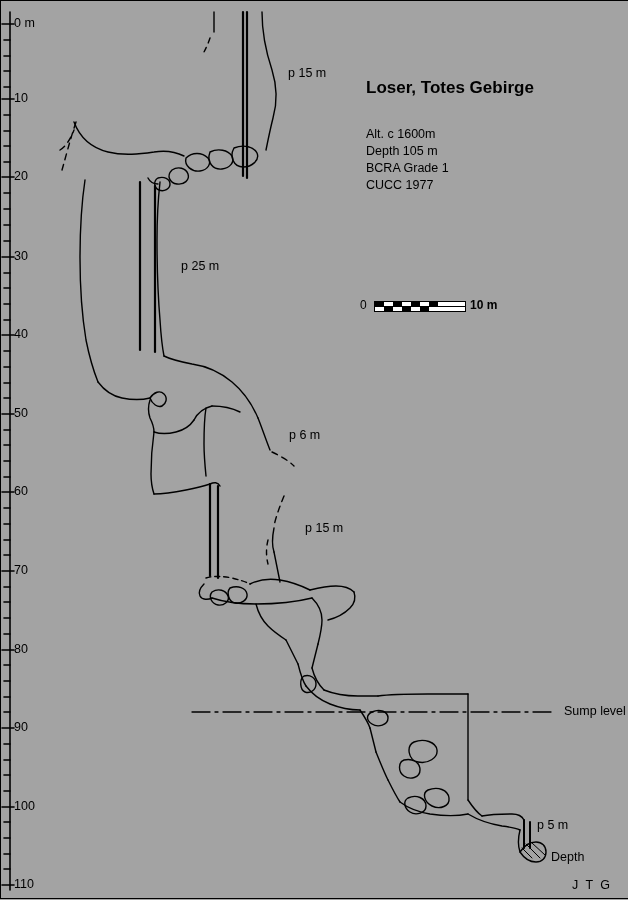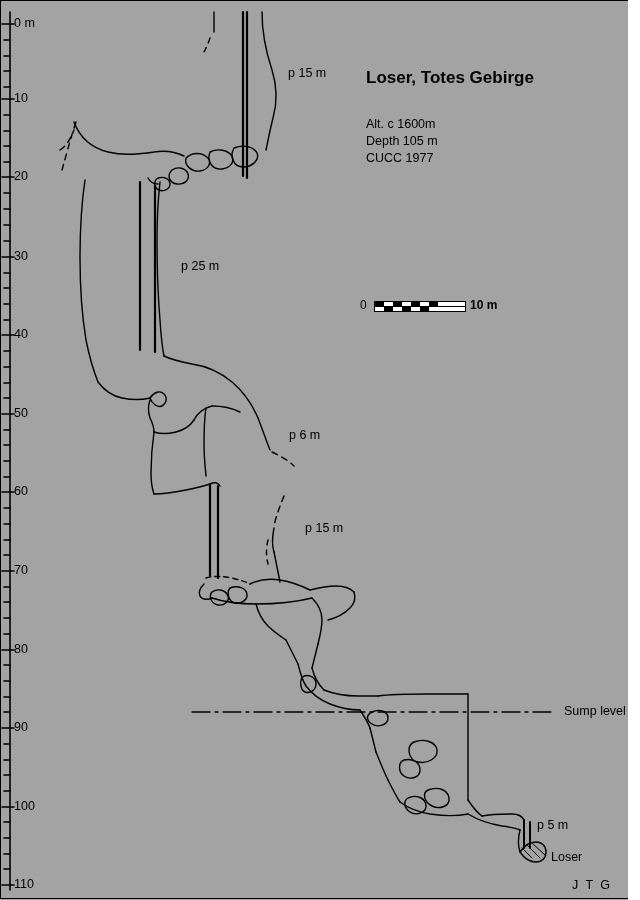--- a/index.html
+++ b/index.html
@@ -46,21 +46,21 @@
     letter-spacing: 0px;
     line-height: 38px;
     white-space: nowrap;
   }
   .cave-number .num-small { font-size: 27px; }
   .cave-number .slash { font-size: 29px; font-weight: normal; }
   .cave-number .num-big { font-size: 35px; }
   .cave-region {
     font-size: 17px;
     font-weight: bold;
-    margin-top: 6px;
+    margin-top: 16px;
     white-space: nowrap;
   }
   .meta {
     margin-top: 28px;
     font-size: 12.5px;
     line-height: 17px;
   }
   .meta div { white-space: nowrap; }
   .scale-block {
     position: absolute;
@@ -294,20 +294,21 @@
     <div class="depth-tick-label" style="top:720px">90</div>
     <div class="depth-tick-label" style="top:799px">100</div>
     <div class="depth-tick-label" style="top:877px">110</div>
   </div>
 
   <div class="title-block">
     <div class="cave-region">Loser, Totes Gebirge</div>
     <div class="meta">
       <div>Alt. c 1600m</div>
       <div>Depth 105 m</div>
+      <div>BCRA Grade 1</div>
       <div>CUCC 1977</div>
     </div>
   </div>
 
   <div class="scale-block">
     <div class="scale-label left">0</div>
     <div class="scale-label right">10 m</div>
     <div class="scale-bar">
       <div class="tick" style="left:9px;width:9px;"></div>
       <div class="tick" style="left:27px;width:9px;"></div>
@@ -320,16 +321,16 @@
     </div>
   </div>
 
   <div class="pitch-label" style="left:288px; top:66px;">p 15 m</div>
   <div class="pitch-label" style="left:181px; top:259px;">p 25 m</div>
   <div class="pitch-label" style="left:289px; top:428px;">p 6 m</div>
   <div class="pitch-label" style="left:305px; top:521px;">p 15 m</div>
   <div class="pitch-label" style="left:537px; top:818px;">p 5 m</div>
 
   <div class="annot" style="left:564px; top:704px;">Sump level</div>
-  <div class="annot" style="left:551px; top:850px;">Loser</div>
+  <div class="annot" style="left:551px; top:850px;">Depth</div>
 
   <div class="credit">J T G</div>
 </div>
 
 </body></html>

